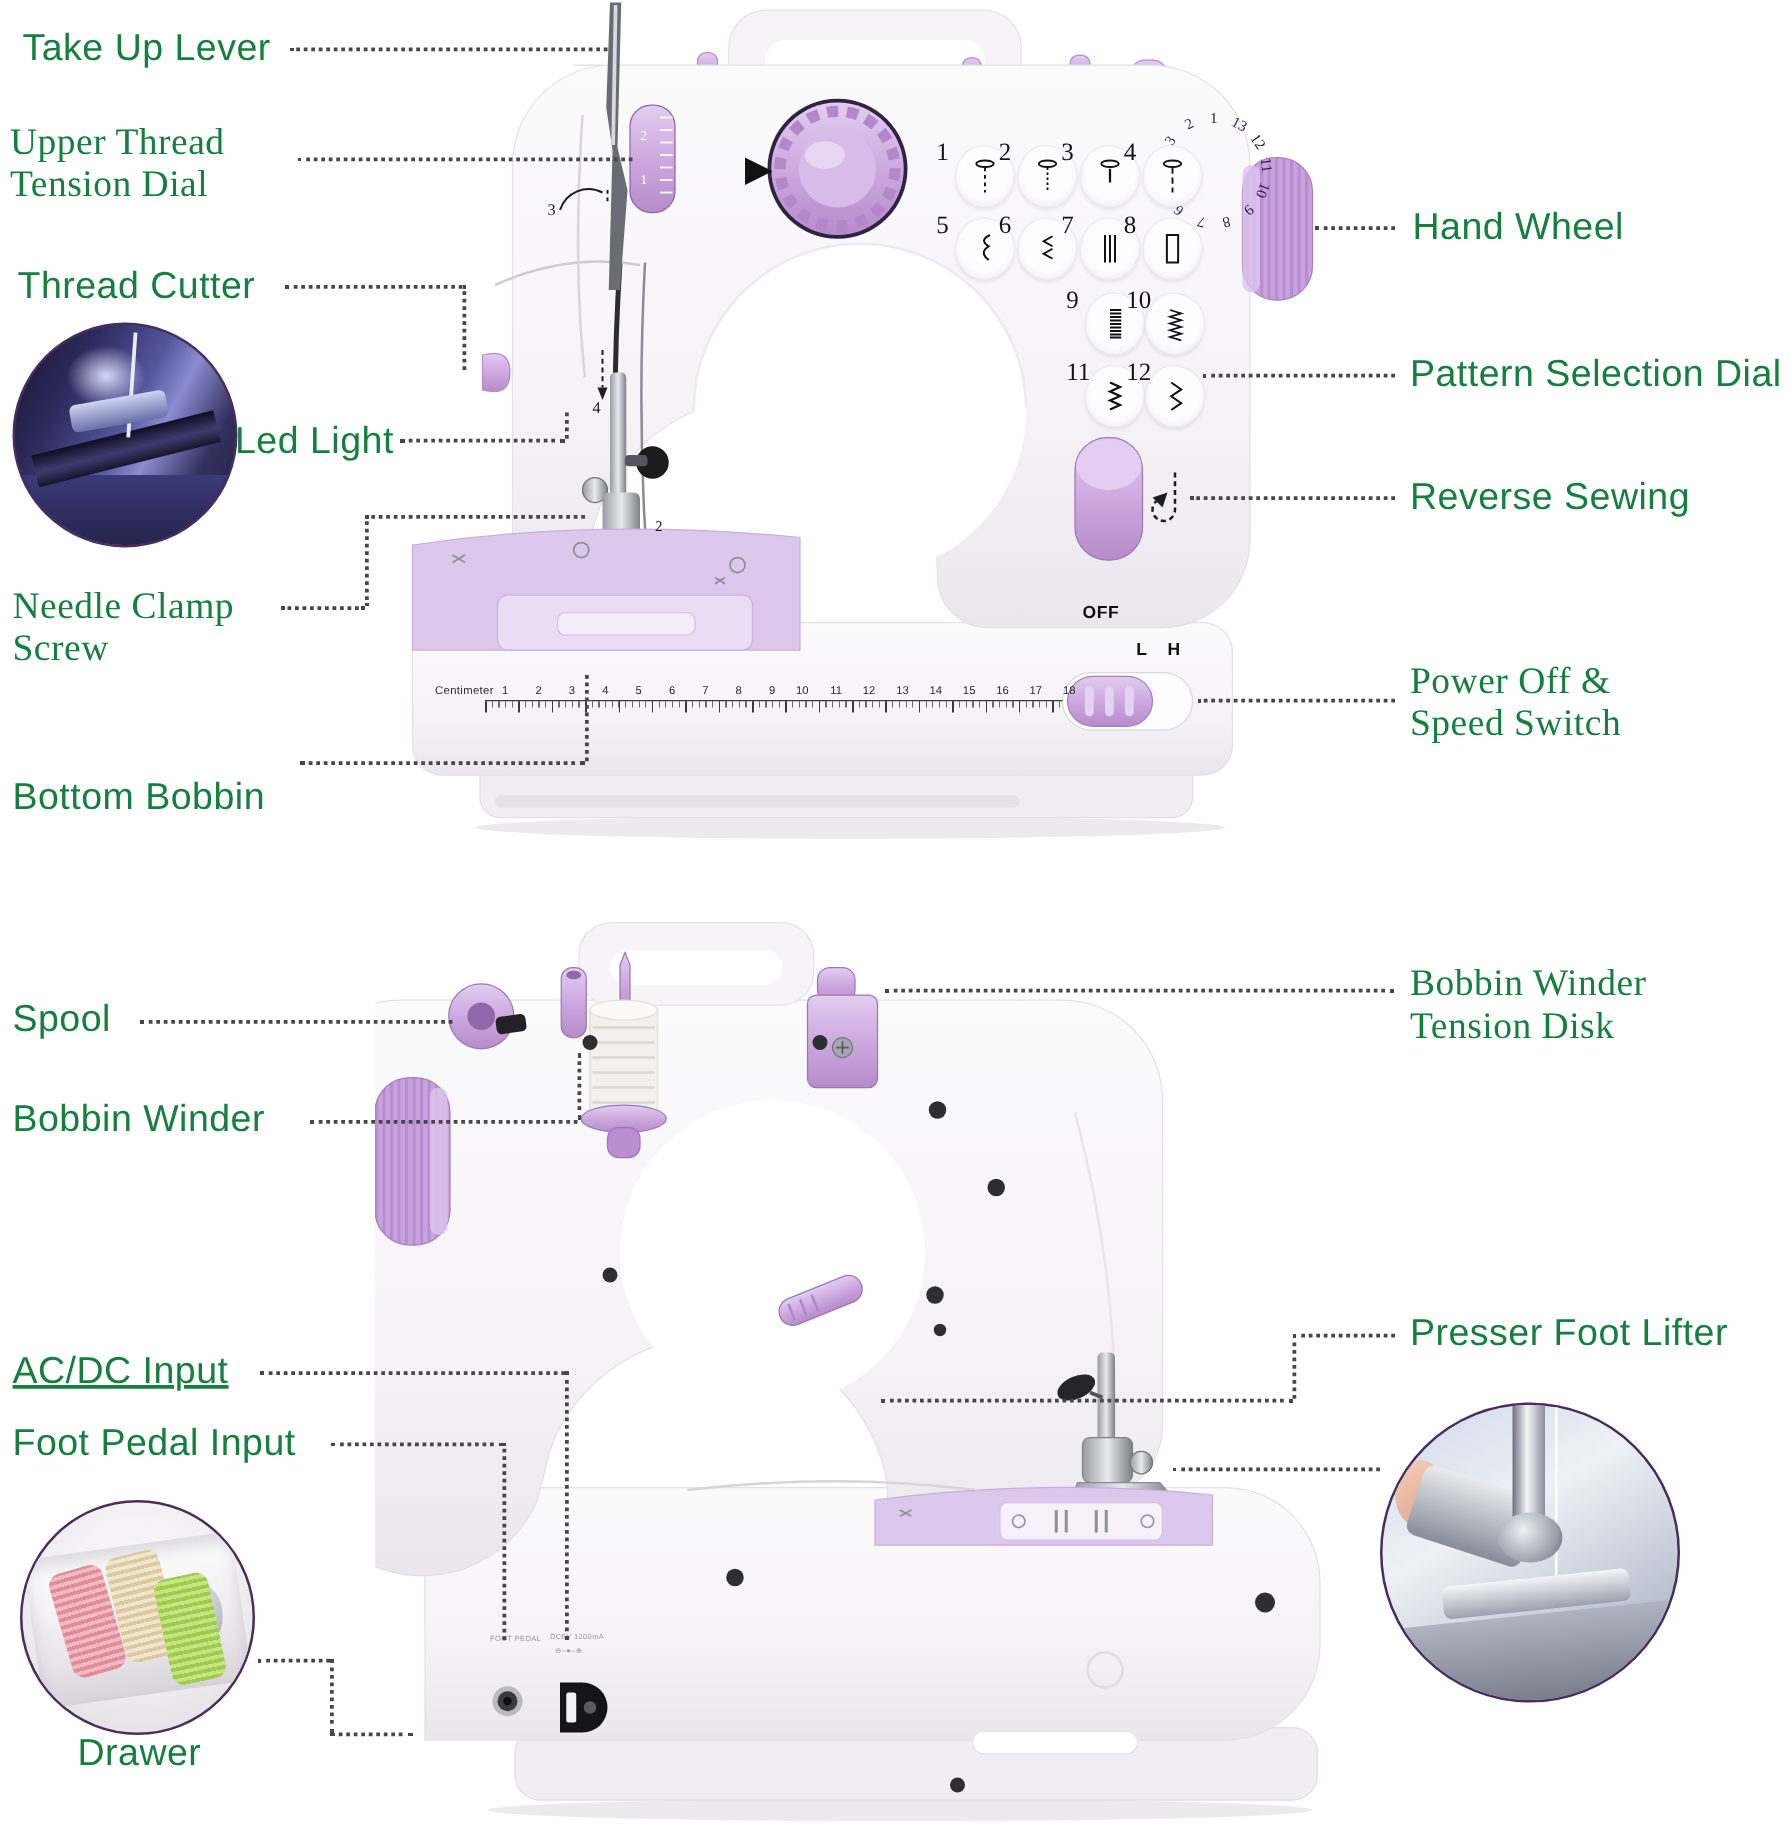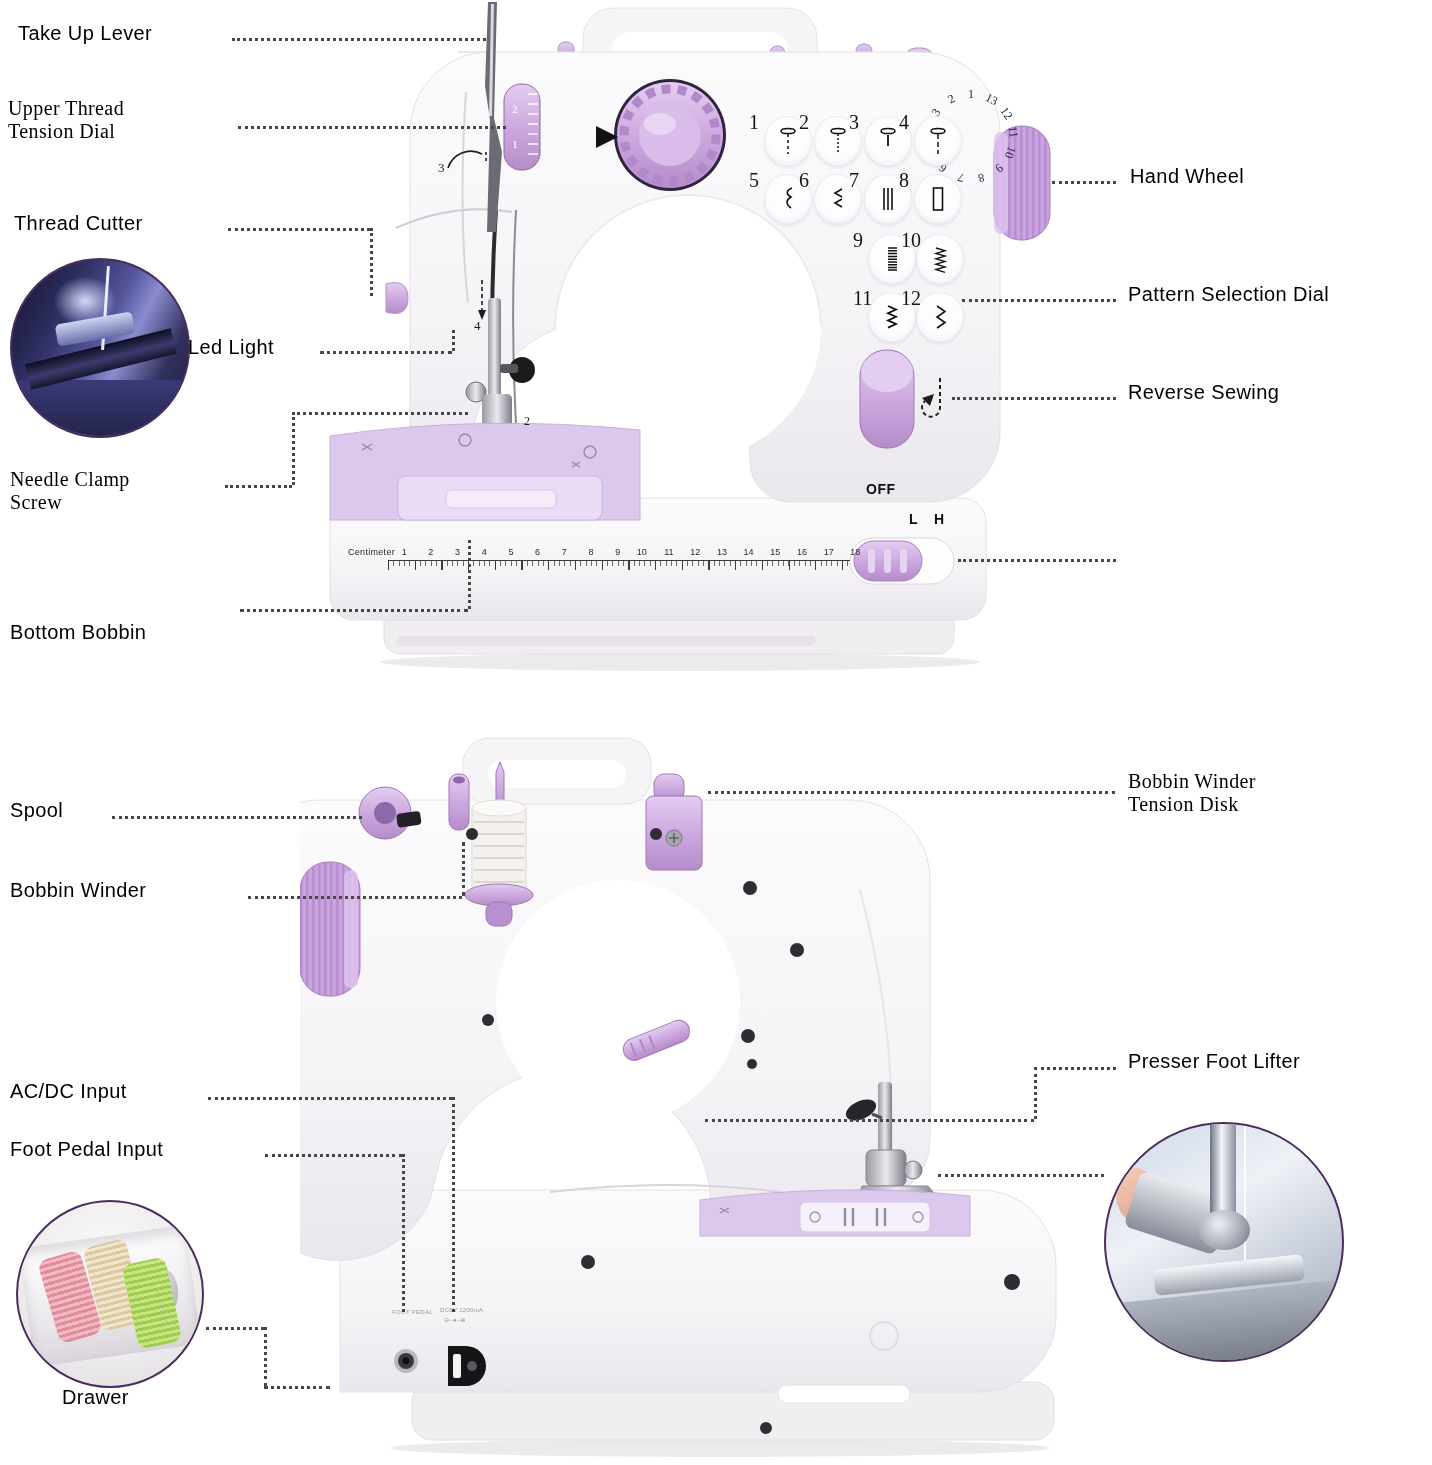--- a/index.html
+++ b/index.html
@@ -1,19 +1,19 @@
 <!DOCTYPE html>
 <html><head>
 <meta charset="utf-8">
 <style>
   html,body{margin:0;padding:0;background:#fff;}
   .canvas{position:relative;width:1432px;height:1465px;background:#ffffff;overflow:hidden;
           font-family:"Liberation Sans",sans-serif;}
   
-  .lbl{position:absolute;color:#000000;font-size:20px;line-height:1.14;letter-spacing:.4px;white-space:nowrap;}
+  .lbl{position:absolute;color:#15803d;font-size:30px;line-height:1.14;letter-spacing:.4px;white-space:nowrap;}
   .lbl span{display:block;font-family:Liberation Serif, serif;}
   
   .dh{position:absolute;height:0;border-top:3px dotted #474747;}
   .dv{position:absolute;width:0;border-left:3px dotted #474747;}
   
   .inset{position:absolute;border-radius:50%;border:2px solid #4a2d5e;overflow:hidden;}
   .inset>div{position:absolute;}
   #inset-cutter{left:10px;top:258px;width:176px;height:176px;
      background:linear-gradient(118deg,#14142e 0%,#2c2c5e 26%,#55559c 48%,#8b8bd0 60%,#31315e 78%,#1c1c38 100%);}
   #inset-cutter .glow{left:28px;top:6px;width:90px;height:70px;border-radius:50%;
@@ -495,27 +495,31 @@
   <div class="lbl" style="left:14px;top:212px;">Thread Cutter</div>
   <div class="lbl" style="left:188px;top:336px;">Led Light</div>
   <div class="lbl" style="left:10px;top:468px;">
     <span>Needle Clamp</span>
     <span>Screw</span>
   </div>
   <div class="lbl" style="left:10px;top:621px;">Bottom Bobbin</div>
   <div class="lbl" style="left:1130px;top:165px;">Hand Wheel</div>
   <div class="lbl" style="left:1128px;top:283px;">Pattern Selection Dial</div>
   <div class="lbl" style="left:1128px;top:381px;">Reverse Sewing</div>
+  <div class="lbl" style="left:1128px;top:528px;">
+    <span>Power Off &amp;</span>
+    <span>Speed Switch</span>
+  </div>
   <div class="lbl" style="left:10px;top:799px;">Spool</div>
   <div class="lbl" style="left:10px;top:879px;">Bobbin Winder</div>
   <div class="lbl" style="left:1128px;top:770px;">
     <span>Bobbin Winder</span>
     <span>Tension Disk</span>
   </div>
-  <div class="lbl" style="left:10px;top:1080px;">AC/DC Input</div>
+  <div class="lbl" style="left:10px;top:1080px;text-decoration:underline;">AC/DC Input</div>
   <div class="lbl" style="left:10px;top:1138px;">Foot Pedal Input</div>
   <div class="lbl" style="left:62px;top:1386px;">Drawer</div>
   <div class="lbl" style="left:1128px;top:1050px;">Presser Foot Lifter</div>
 
   <div class="dh" style="left:232px;top:38px;width:254px;"></div>
   <div class="dh" style="left:238px;top:126px;width:268px;"></div>
   <div class="dh" style="left:228px;top:228px;width:142px;"></div>
   <div class="dv" style="left:370px;top:228px;height:68px;"></div>
   <div class="dh" style="left:320px;top:351px;width:132px;"></div>
   <div class="dv" style="left:452px;top:330px;height:21px;"></div>

